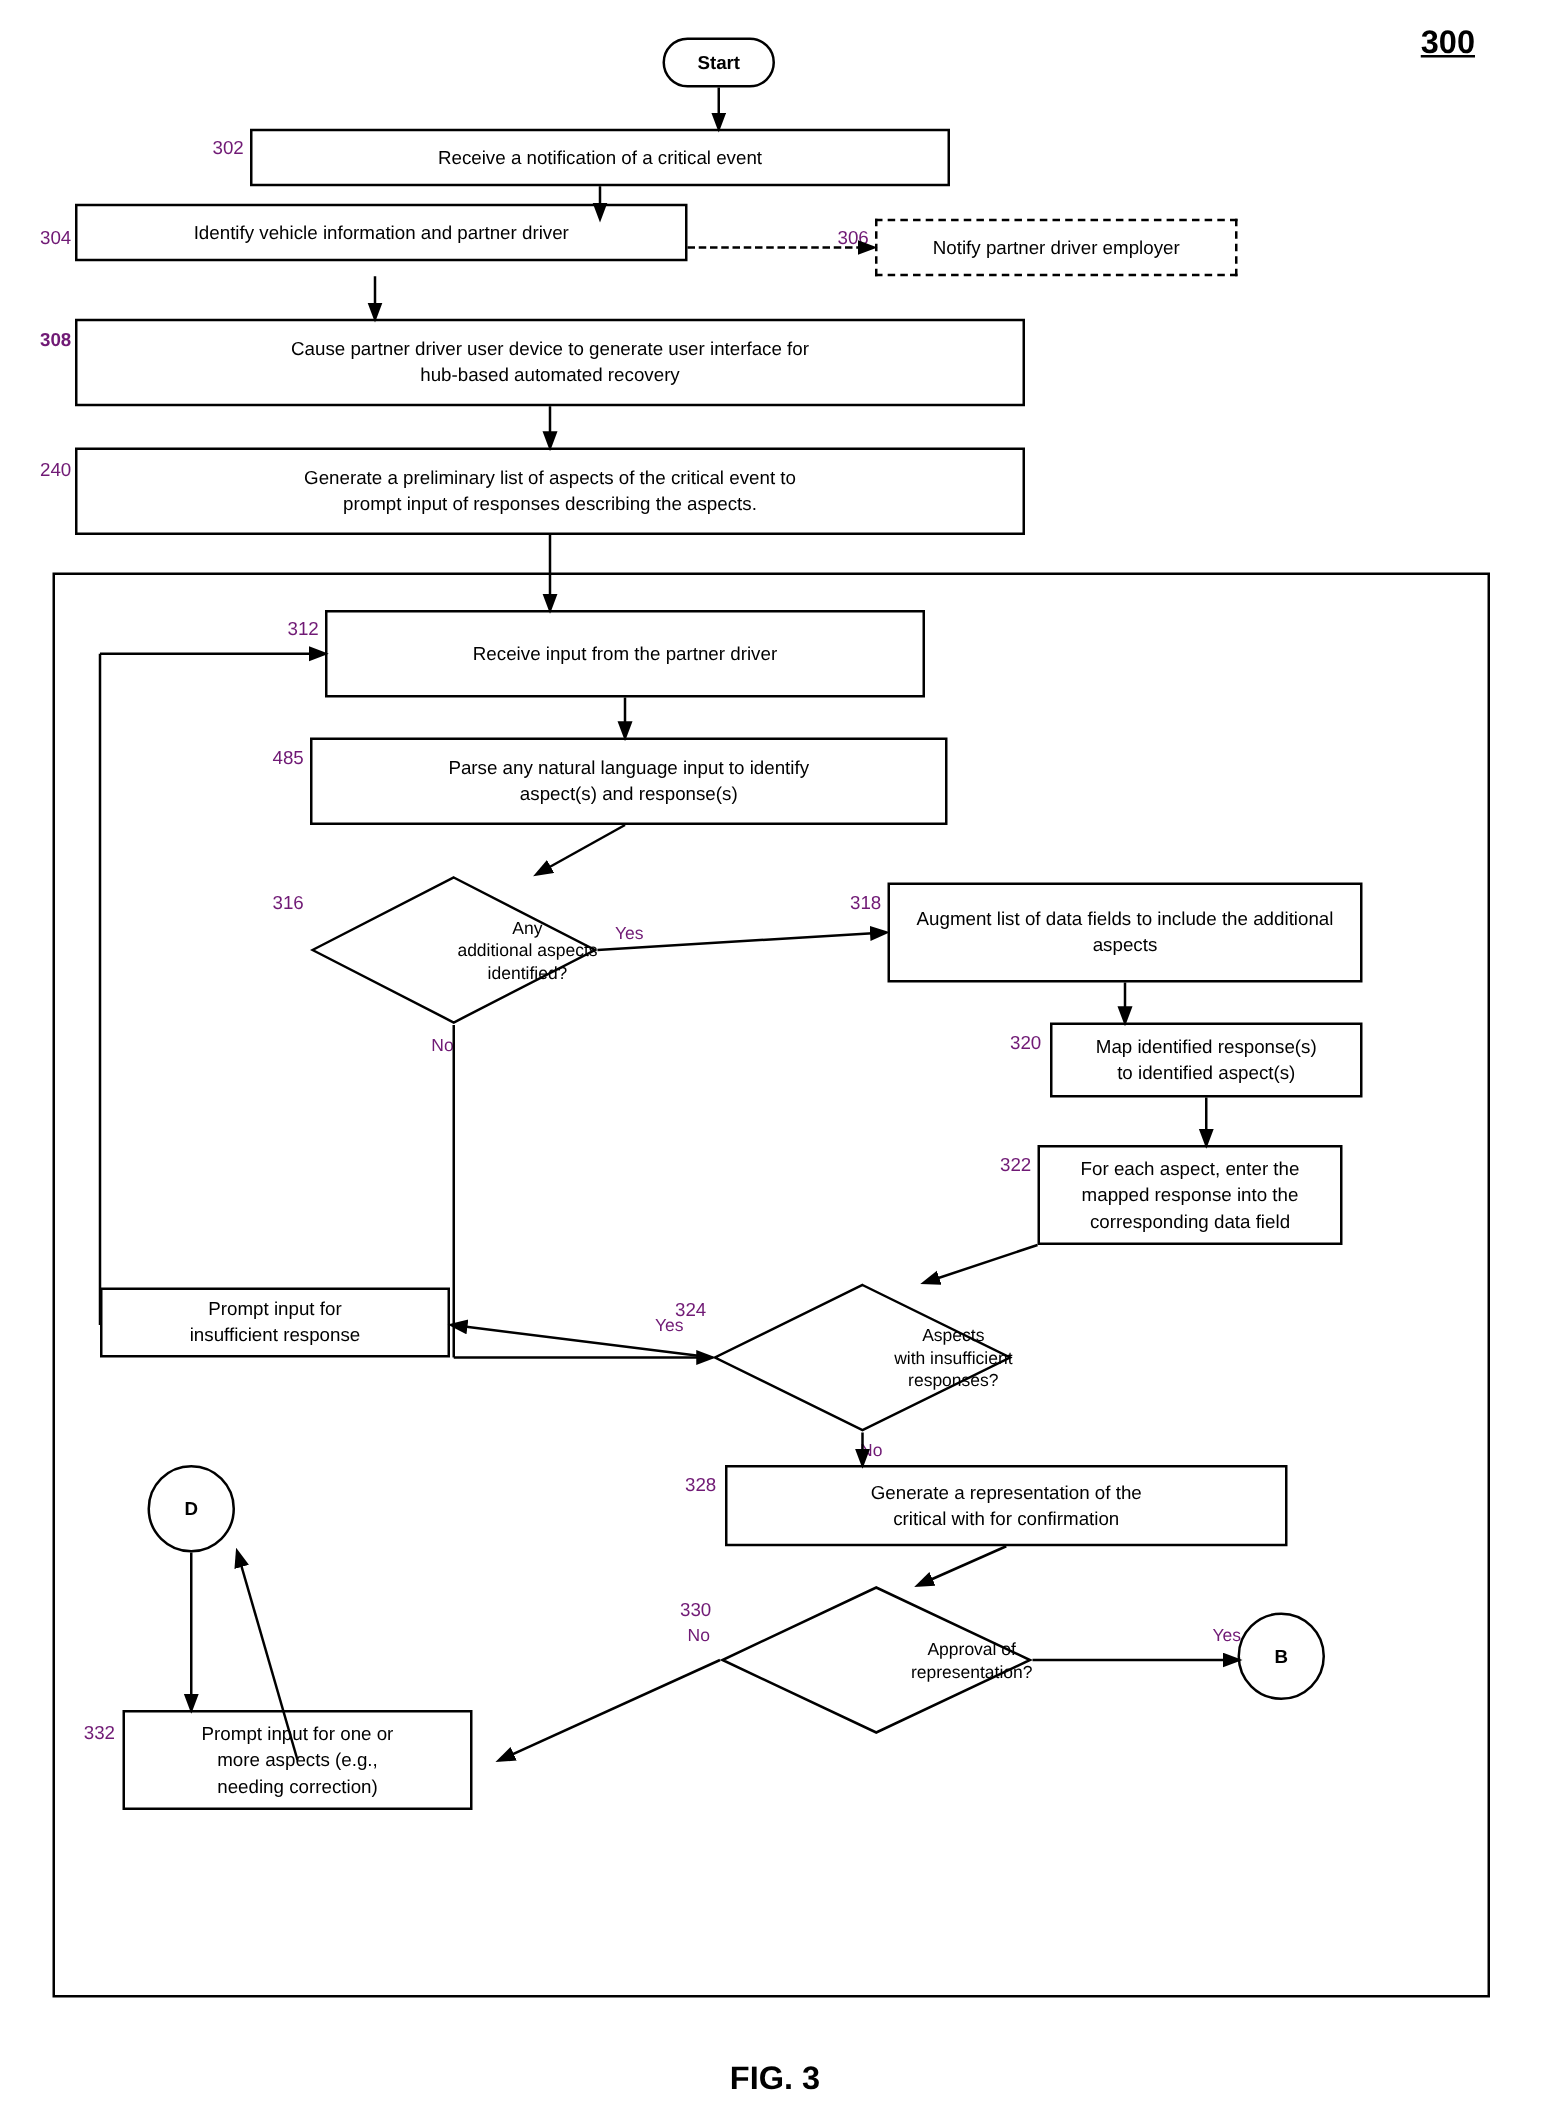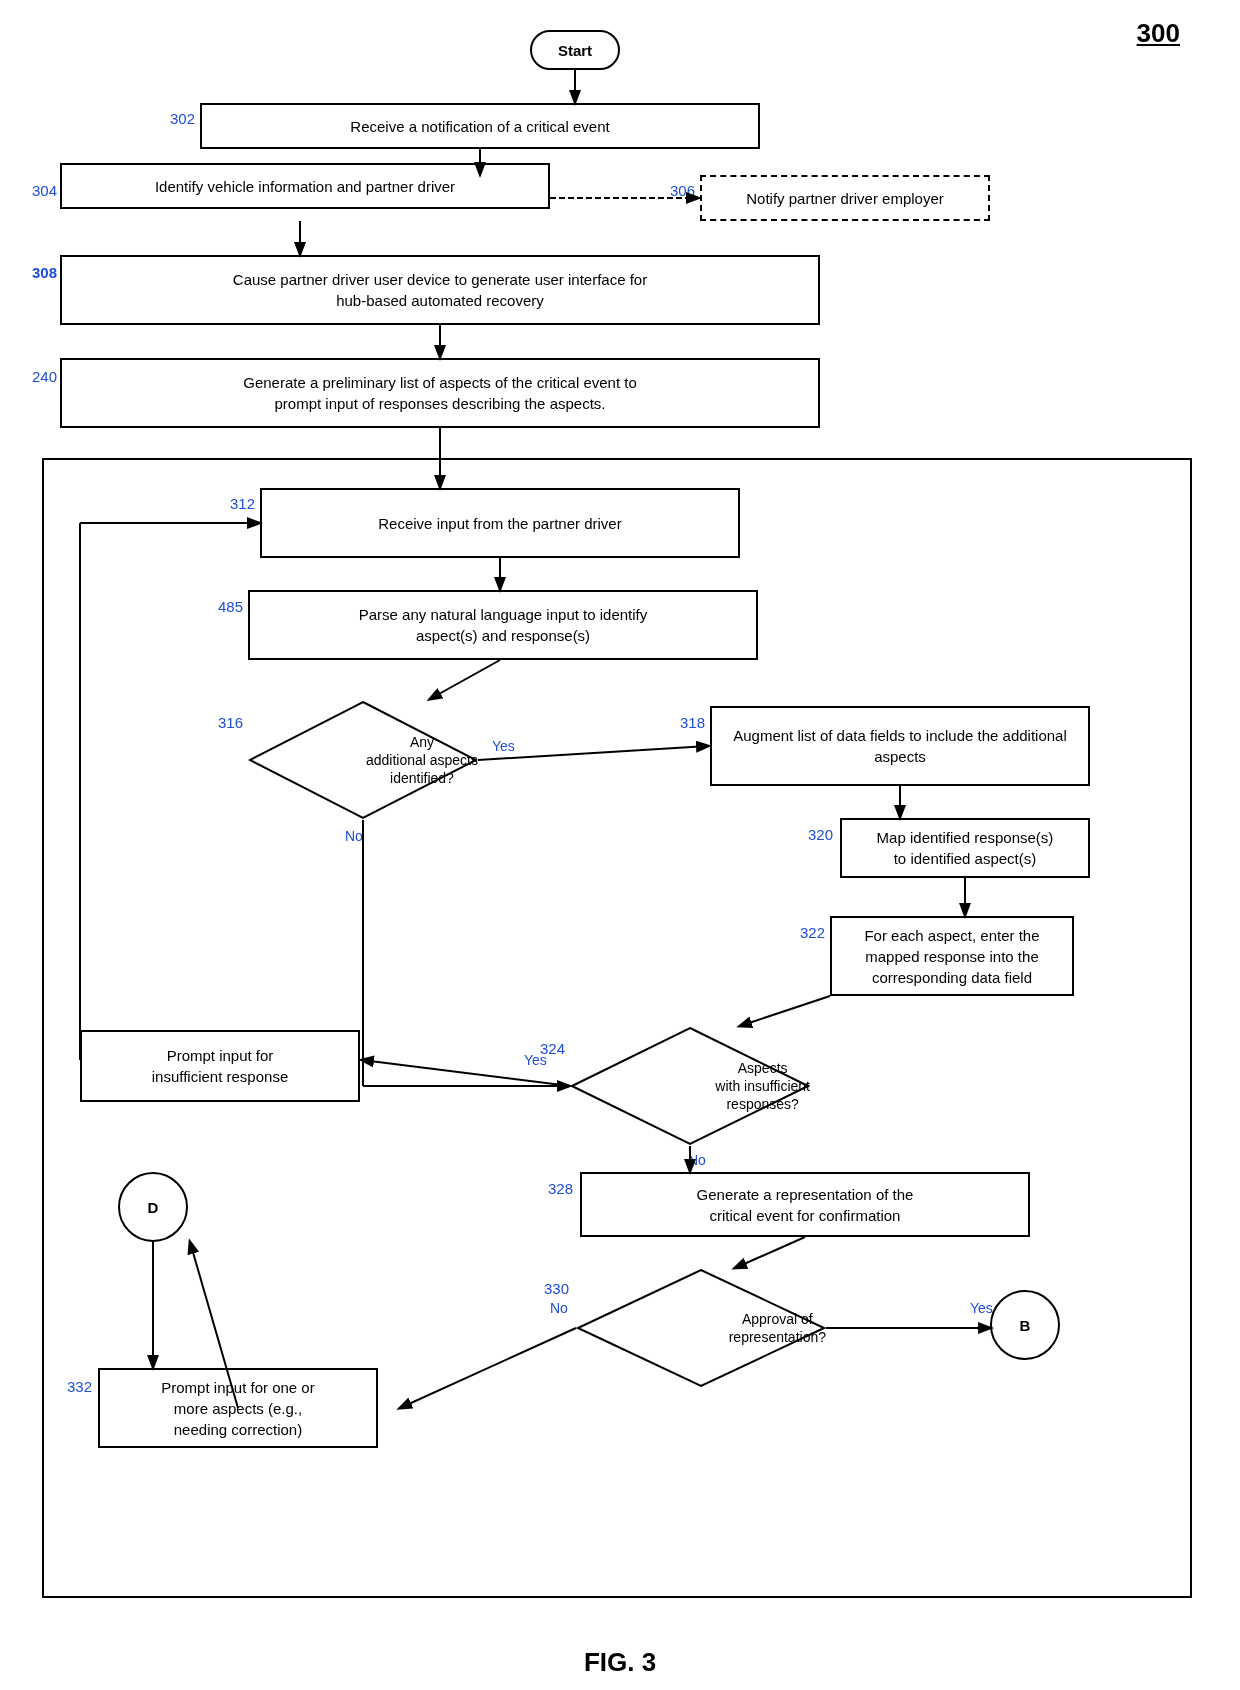--- a/index.html
+++ b/index.html
@@ -64,21 +64,21 @@
     .diamond-text {
       position: relative;
       z-index: 2;
       text-align: center;
       font-size: 14px;
       line-height: 1.3;
     }
     .label {
       position: absolute;
       font-size: 15px;
-      color: #1d4ed8;
+      color: #701a75;
       background: transparent;
     }
     .fig-title {
       position: absolute;
       font-size: 26px;
       font-weight: bold;
       text-align: center;
     }
     .diagram-num {
       position: absolute;
@@ -178,29 +178,29 @@
   <div class="diamond" style="top:1026px; left:570px; width:240px; height:120px;">
     <svg width="240" height="120" viewBox="0 0 240 120">
         <polygon points="120,2 238,60 120,118 2,60" fill="white" stroke="black" stroke-width="2"></polygon>
       </svg>
     <div class="diamond-text" style="white-space:pre-line; font-size:14px;">Aspects
 with insufficient
 responses?</div>
   </div>
 
   <div class="label" style="top:1040px; left:165px;">326</div>
-  <div class="box" style="top:1030px; left:80px; width:280px; height:72px;">
+  <div class="box" style="top:1030px; left:80px; width:280px; height:56px;">
     <span style="white-space:pre-line;">Prompt input for
 insufficient response</span>
   </div>
 
   <div class="label" style="top:1180px; left:548px;">328</div>
   <div class="box" style="top:1172px; left:580px; width:450px; height:65px;">
     <span style="white-space:pre-line;">Generate a representation of the
-critical event for confirmation</span>
+critical with for confirmation</span>
   </div>
 
   <div class="circle" style="top:1172px; left:118px; width:70px; height:70px;">
     <span>D</span>
   </div>
 
   <div class="label" style="top:1280px; left:544px;">330</div>
   <div class="diamond" style="top:1268px; left:576px; width:250px; height:120px;">
     <svg width="250" height="120" viewBox="0 0 250 120">
         <polygon points="125,2 248,60 125,118 2,60" fill="white" stroke="black" stroke-width="2"></polygon>

